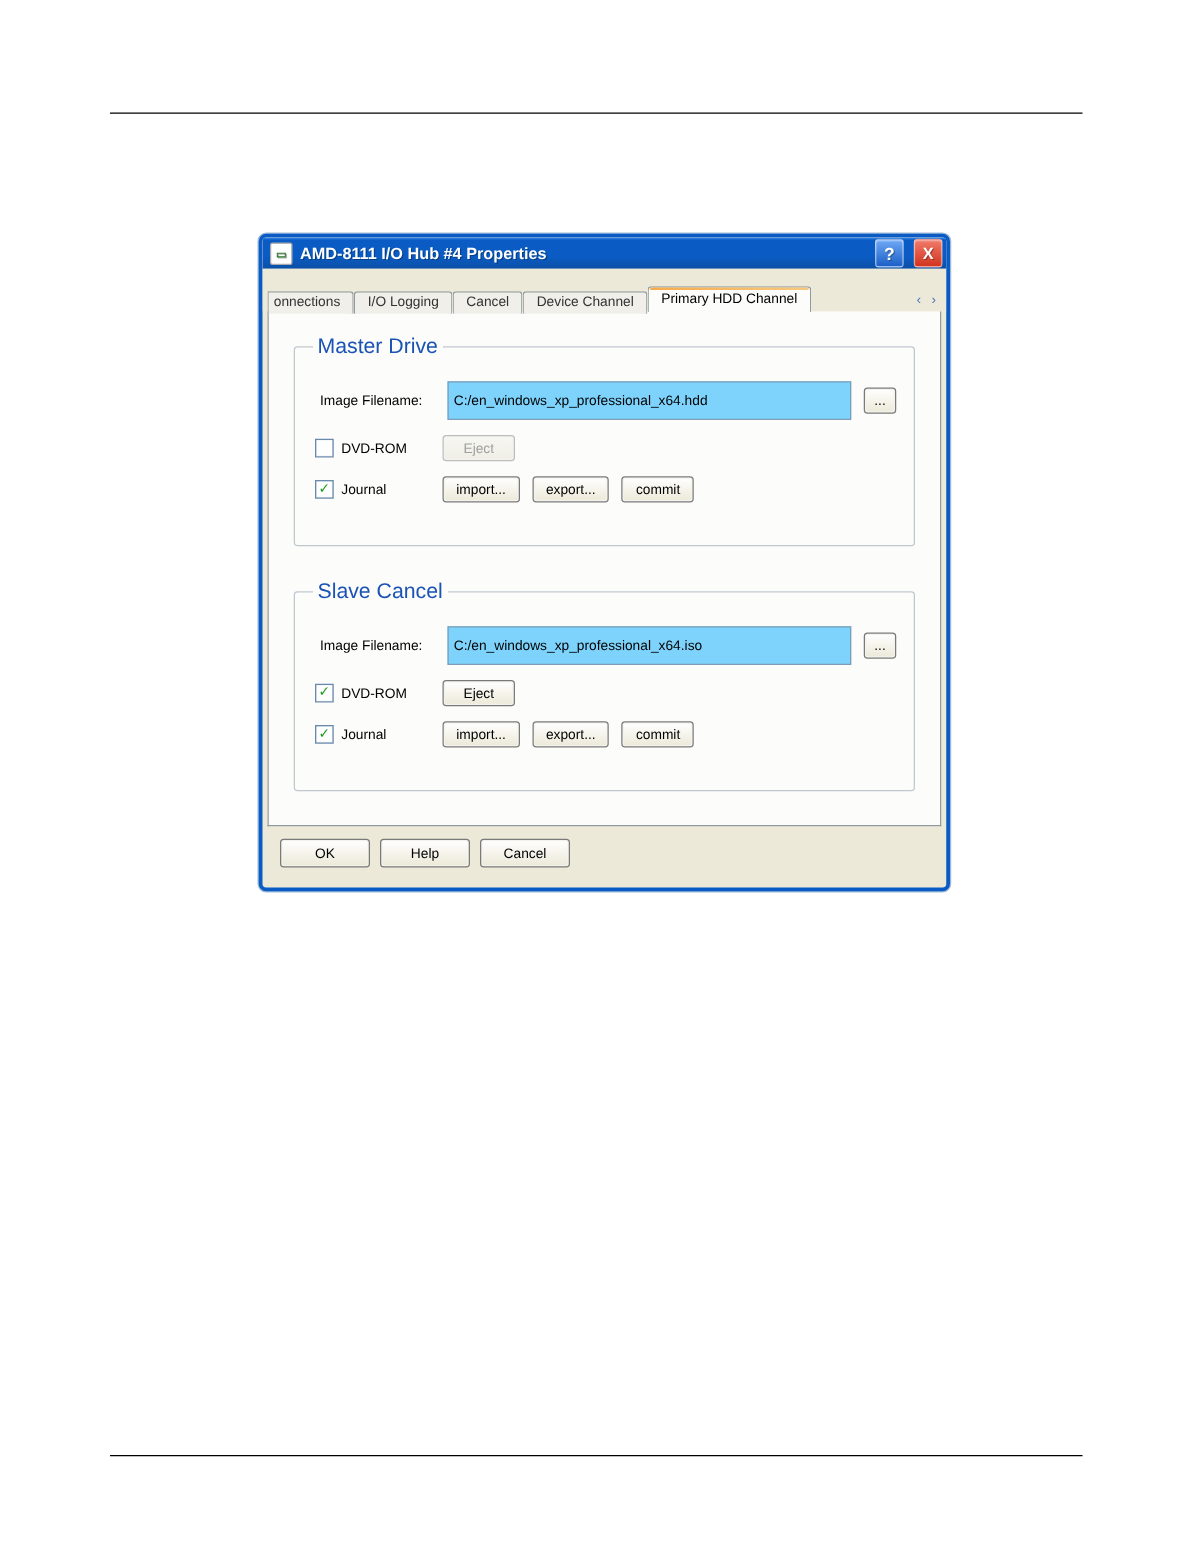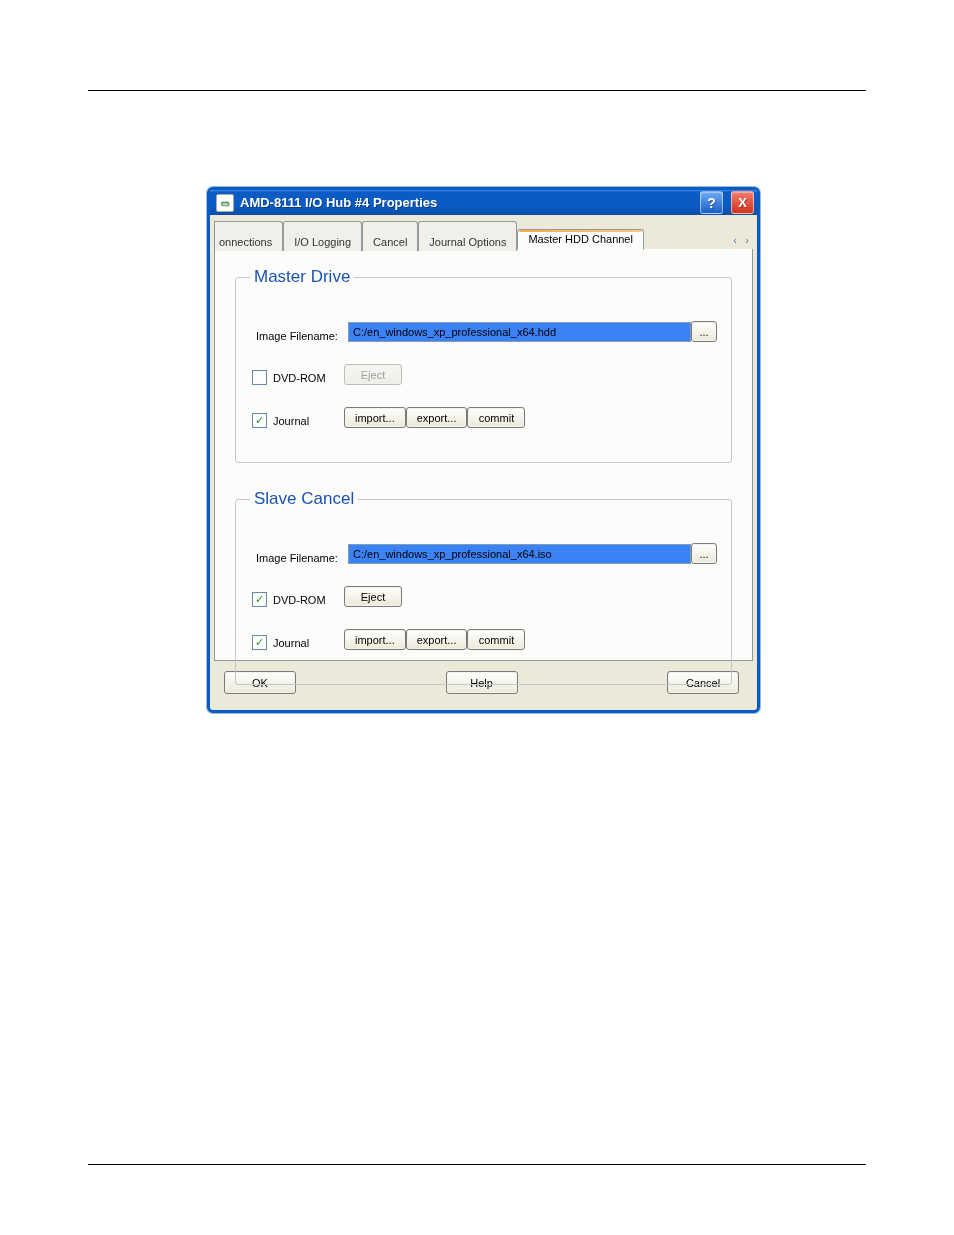--- a/index.html
+++ b/index.html
@@ -100,21 +100,21 @@
     font-size: 11px;
     color: #000;
     position: relative;
     top: 1px;
     cursor: default;
   }
   .tab.inactive {
     background: #f0efea;
     color: #333;
     top: 2px;
-    padding-top:14px;
+    padding-top:2px;
     padding-bottom:3px;
   }
   .tab.trunc-left { border-top-left-radius:0; padding-left:4px;}
   .tab.active {
     background: #fcfcfa;
     border-bottom: 1px solid #fcfcfa;
     z-index: 2;
     font-size:11px;
   }
   .tab.active::before {
@@ -150,22 +150,23 @@
     margin: 0 0 26px 0;
     position: relative;
   }
   fieldset.group > legend {
     color: #1a52b5;
     font-size: 17px;
     padding: 0 4px;
   }
   .row {
     display: flex;
-    align-items: flex-end;
-    margin: 22px 0 12px 0;
+    align-items: center;
+    margin: 6px 0 12px 0;
+    gap: 10px;
   }
   .lbl {
     width: 92px;
     text-align: left;
     color:#000;
     font-size:11px;
     padding-left:6px;
   }
   .chk-wrap {
     width: 92px;
@@ -180,23 +181,23 @@
     background:#fff;
     display:inline-flex;align-items:center;justify-content:center;
     font-size:11px;
     color:#1a9a1a;
     line-height:1;
     box-shadow:inset 0 0 1px #b8cde2;
   }
   .chk.unchecked { color:transparent; }
   .txt {
     flex:1;
-    height:20px;
+    height:31px;
     border:1px solid #7f9db9;
-    background:#3b82f6;
+    background:#7dd3fc;
     padding:1px 4px;
     font-family:Tahoma,Arial,sans-serif;
     font-size:11px;
     box-sizing:border-box;
   }
   .btn {
     height:21px;
     min-width:58px;
     border:1px solid #7a7a7a;
     background: linear-gradient(to bottom,#ffffff,#ece9d8);
@@ -208,23 +209,23 @@
     box-shadow: 0 0 0 1px #f3f3ee inset;
   }
   .btn:disabled, .btn.disabled {
     color:#a0a0a0;
     border-color:#bdbdbd;
     background:linear-gradient(to bottom,#f7f7f2,#efeee6);
   }
   .btn.small { min-width:26px; padding:0 6px; }
   .footer {
     display:flex;
-    justify-content:space-between;
+    justify-content:flex-start;
     gap:8px;
-    padding: 10px 18px 0 14px;
+    padding: 10px 6px 0 14px;
   }
   .footer .btn { min-width:72px; height:23px; }
 </style>
 </head>
 <body>
 
 <div class="page-rule-top"></div>
 <div class="page-rule-bottom"></div>
 
 <div class="dialog-wrap">
@@ -234,22 +235,22 @@
     <span>AMD-8111 I/O Hub #4 Properties</span>
     <span class="spacer"></span>
     <span class="tb-btn tb-help">?</span>
     <span class="tb-btn tb-close">X</span>
   </div>
 
   <div class="tabstrip">
     <div class="tab inactive trunc-left">onnections</div>
     <div class="tab inactive">I/O Logging</div>
     <div class="tab inactive">Cancel</div>
-    <div class="tab inactive">Journal Options</div>
-    <div class="tab active">Master HDD Channel</div>
+    <div class="tab inactive">Device Channel</div>
+    <div class="tab active">Primary HDD Channel</div>
     <div class="tab-scroll">
       <span class="tab-scroll-btn">‹</span>
       <span class="tab-scroll-btn">›</span>
     </div>
   </div>
 
   <div class="tabpanel">
 
     <fieldset class="group">
       <legend>Master Drive</legend>

